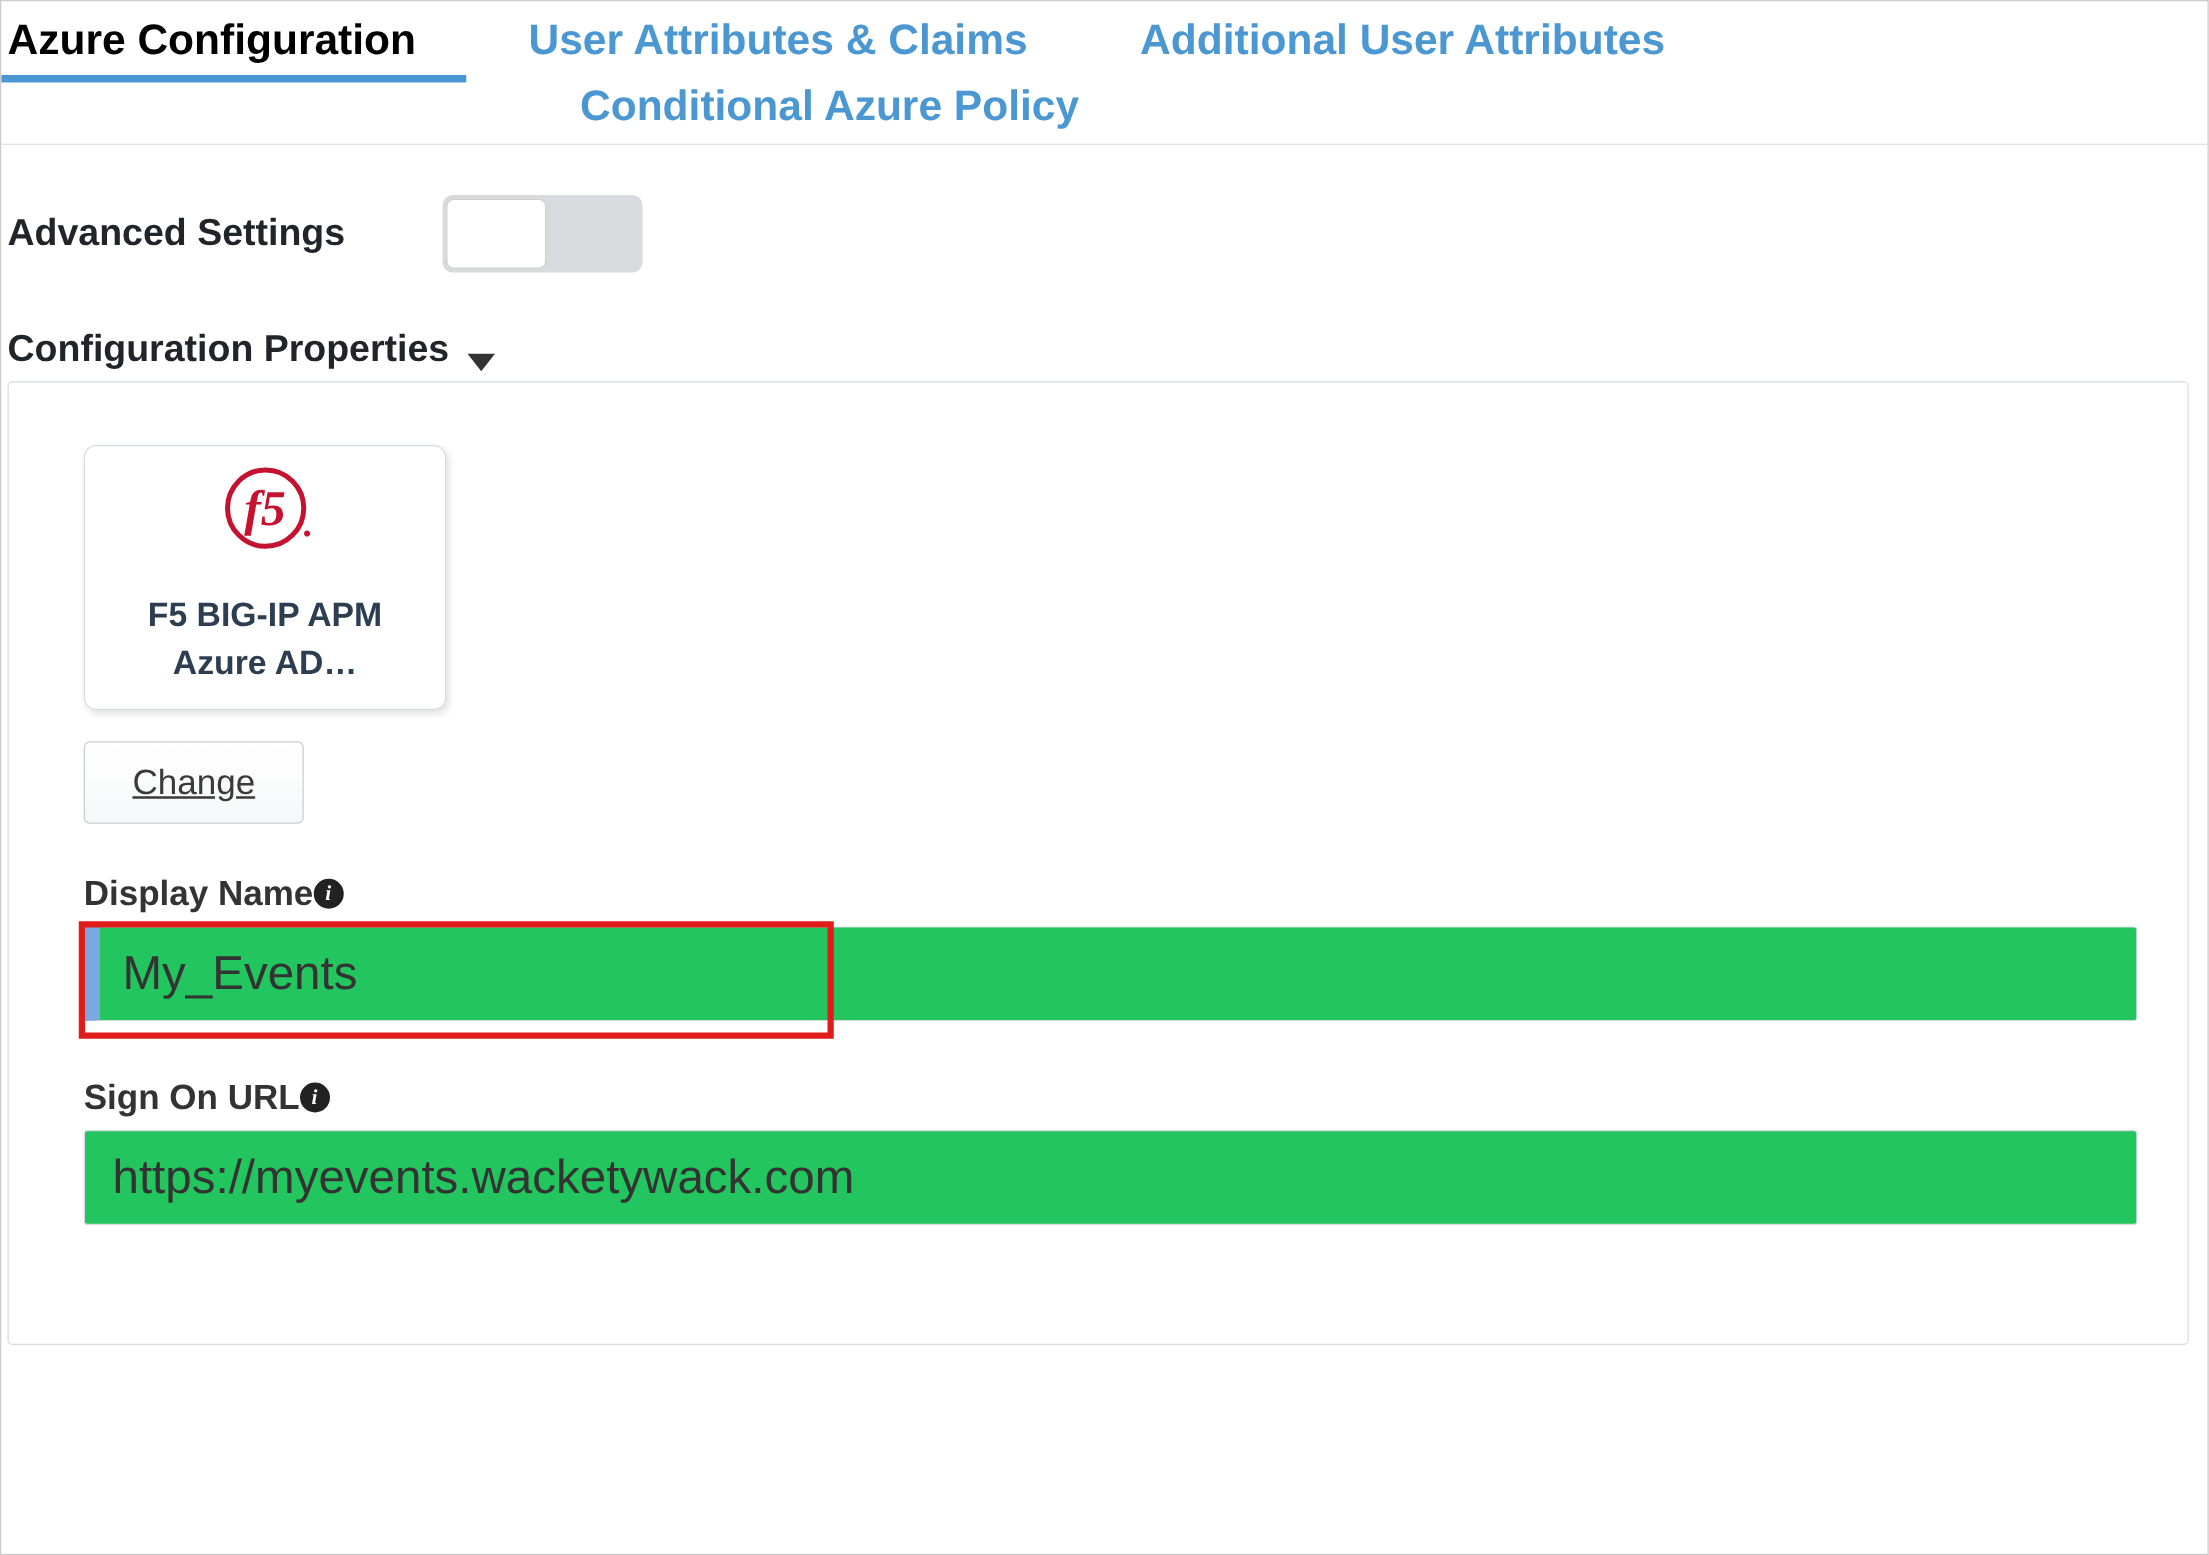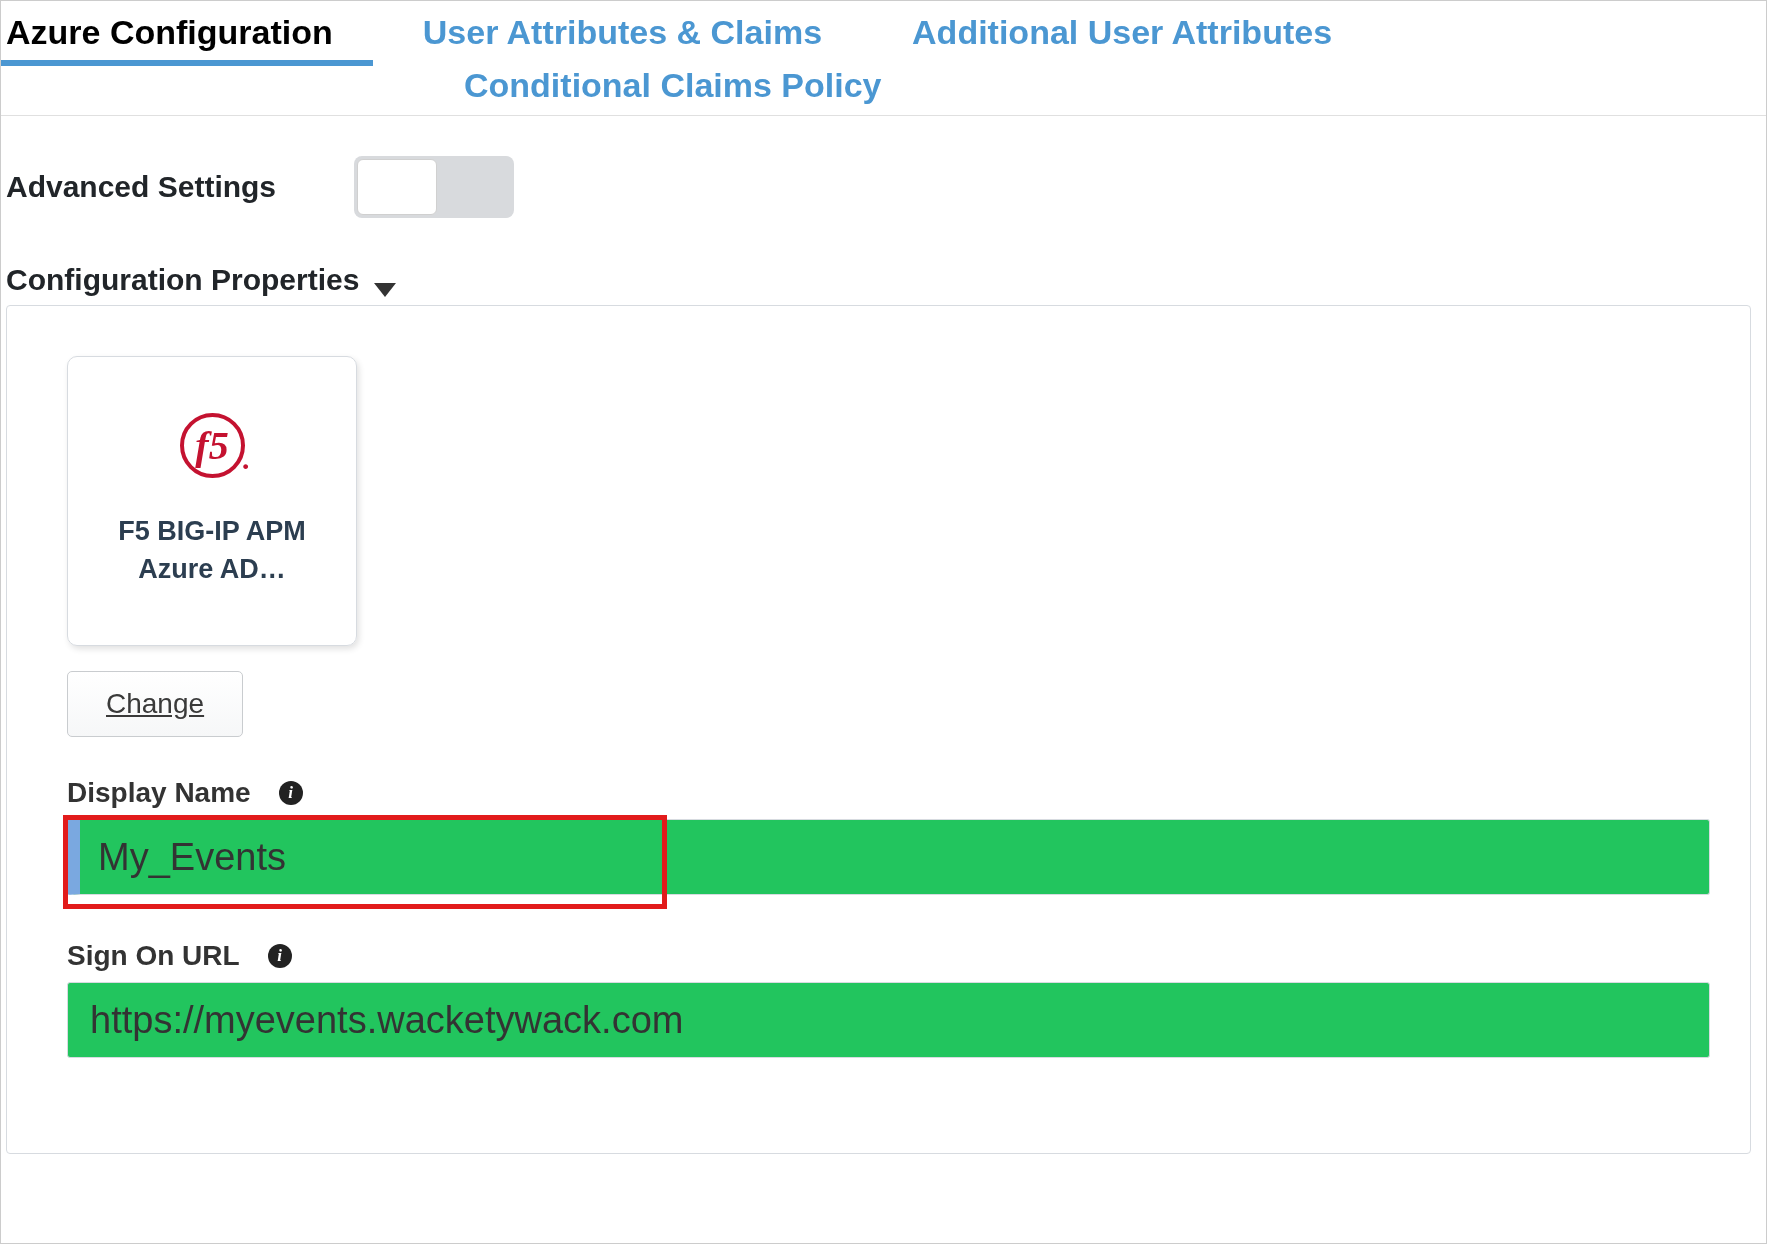--- a/index.html
+++ b/index.html
@@ -105,21 +105,21 @@
       margin-top: 3px;
     }
     .props-panel {
       border: 1px solid #d7dbe0;
       border-radius: 4px;
       padding: 50px 40px 50px 60px;
       margin-right: 10px;
     }
     .app-card {
       width: 290px;
-      height: 290px;
+      height: 212px;
       border: 1px solid #d7dbe0;
       border-radius: 10px;
       box-shadow: 2px 3px 6px rgba(0,0,0,0.12);
       display: flex;
       flex-direction: column;
       align-items: center;
       justify-content: center;
       margin-bottom: 25px;
     }
     .f5-logo {
@@ -164,21 +164,21 @@
       margin-bottom: 40px;
       text-decoration: underline;
     }
     .field-label {
       font-size: 28px;
       font-weight: 600;
       color: #333;
       margin-bottom: 10px;
       display: flex;
       align-items: center;
-      gap: 28px;
+      gap: 0;
     }
     .info-icon {
       width: 24px;
       height: 24px;
       border-radius: 50%;
       background: #222;
       color: #fff;
       display: inline-flex;
       align-items: center;
       justify-content: center;
@@ -220,21 +220,21 @@
 </head>
 <body>
 
 <div class="tabs">
   <div class="tab-row1">
     <div class="tab active">Azure Configuration</div>
     <div class="tab">User Attributes &amp; Claims</div>
     <div class="tab">Additional User Attributes</div>
   </div>
   <div class="tab-row2">
-    <div class="tab">Conditional Claims Policy</div>
+    <div class="tab">Conditional Azure Policy</div>
   </div>
 </div>
 
 <div class="content">
   <div class="advanced-row">
     <span class="advanced-label">Advanced Settings</span>
     <div class="toggle">
       <div class="toggle-knob"></div>
     </div>
   </div>

